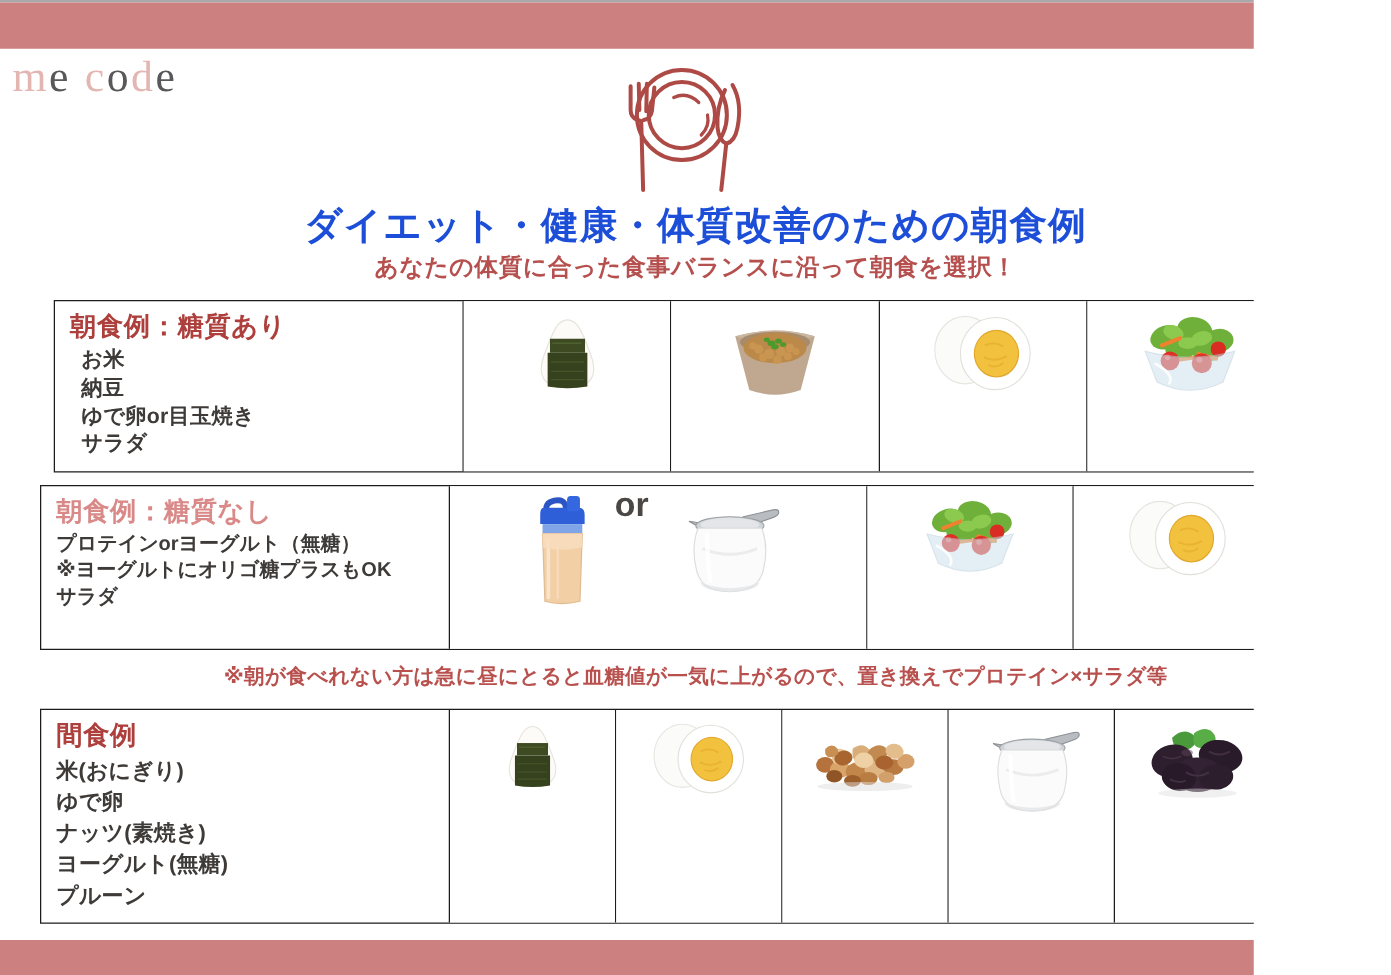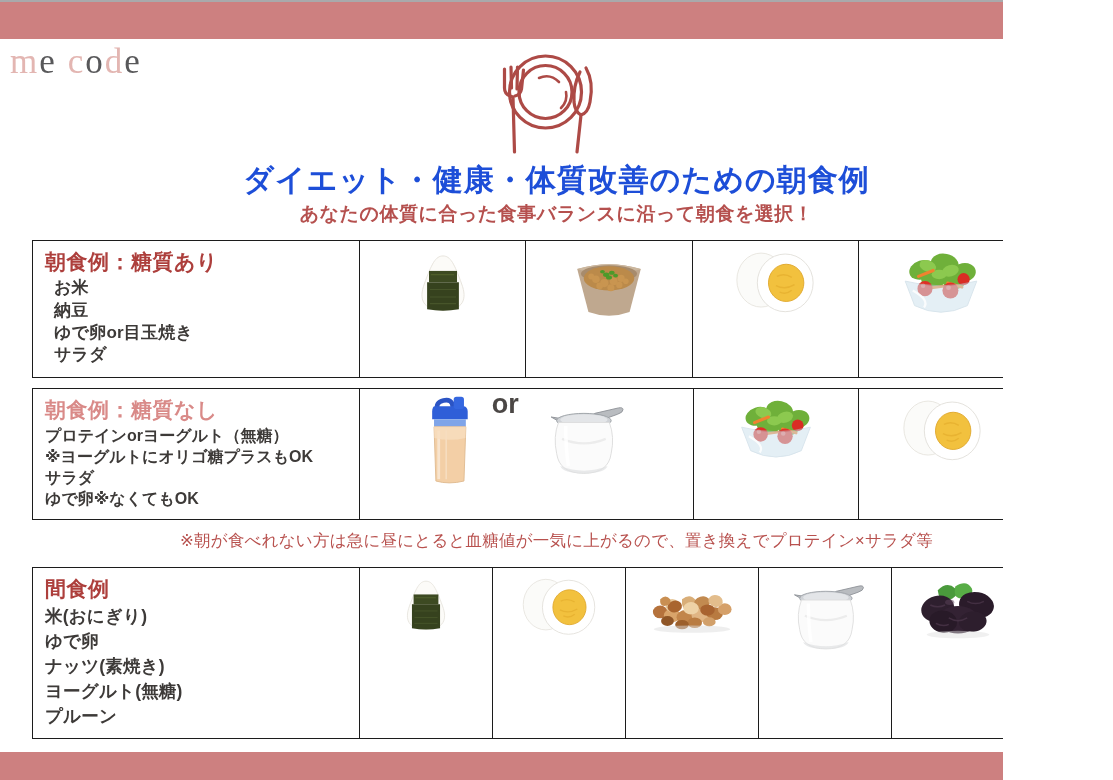--- a/index.html
+++ b/index.html
@@ -94,21 +94,21 @@
 
   
   .block {
     position: absolute;
     left: 32px;
     border: 1.5px solid #1c1c1c;
     background: #ffffff;
     box-sizing: border-box;
     display: flex;
   }
-  #block-1 { top: 240px; width: 993px; height: 138px; }
+  #block-1 { top: 240px; width: 993px; height: 138px; margin-left: 11px; }
   #block-2 { top: 388px; width: 993px; height: 132px; }
   #block-3 { top: 567px; width: 993px; height: 172px; }
 
   .text-cell {
     box-sizing: border-box;
     border-right: 1.5px solid #1c1c1c;
     padding: 9px 0 0 12px;
     flex: 0 0 auto;
     overflow: hidden;
   }
@@ -168,21 +168,21 @@
     font-family: "Liberation Sans", sans-serif;
   }
 
   
   .note {
     position: absolute;
     left: 0; top: 530px;
     width: 1113px;
     text-align: center;
     font-size: 16.5px;
-    font-weight: normal;
+    font-weight: bold;
     color: #b8514e;
     letter-spacing: 0.2px;
     white-space: nowrap;
   }
 </style>
 </head>
 <body>
 
 <div id="page">
 
@@ -306,21 +306,20 @@
     </div>
   </div>
 
   <div class="block" id="block-2">
     <div class="text-cell">
       <div class="cell-title tone-light">朝食例：糖質なし</div>
       <ul class="cell-list">
         <li>プロテインorヨーグルト（無糖）</li>
         <li>※ヨーグルトにオリゴ糖プラスもOK</li>
         <li>サラダ</li>
-        <li>ゆで卵※なくてもOK</li>
       </ul>
     </div>
     <div class="img-cells">
 
       <div class="img-cell wide">
         <span>
           <svg viewBox="0 0 62 104" width="58" height="98">
             <path d="M19 22 q-3 -8 6 -10 q9 -2 10 6" fill="none" stroke="#2b54c4" stroke-width="5" stroke-linecap="round"></path>
             <path d="M16 18 L46 18 q5 0 5 6 l0 8 L13 32 l0 -8 q0 -6 3 -6 Z" fill="#2f5fd8"></path>
             <rect x="36" y="8" width="11" height="13" rx="3" fill="#3567e0"></rect>

